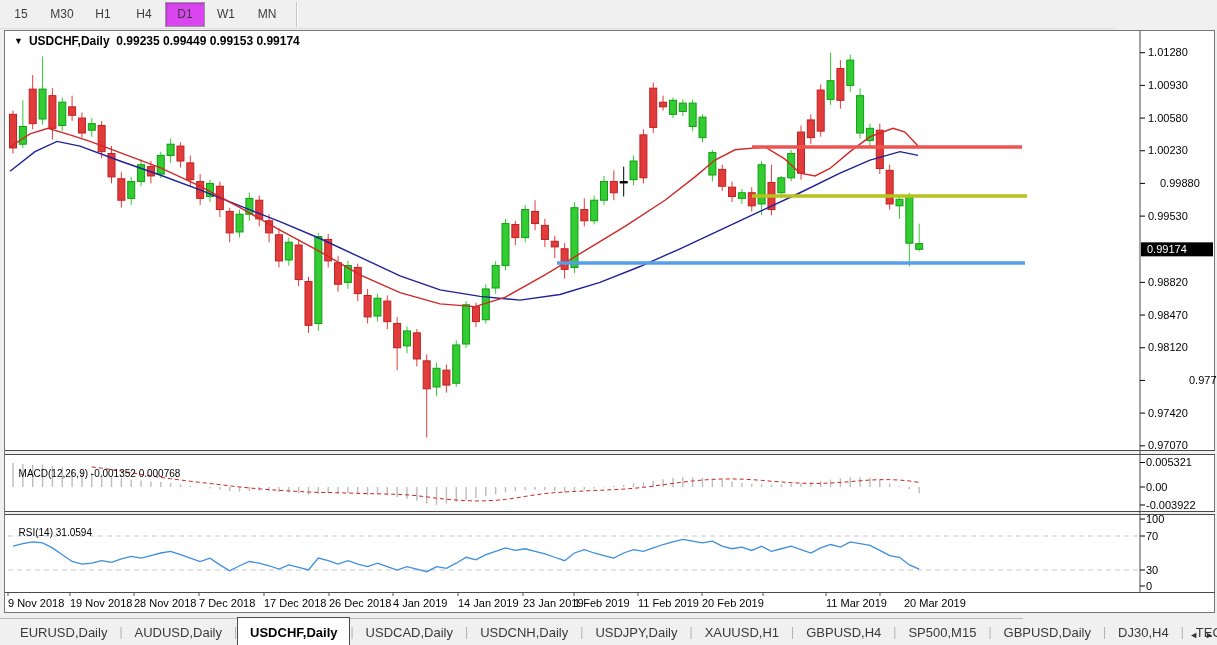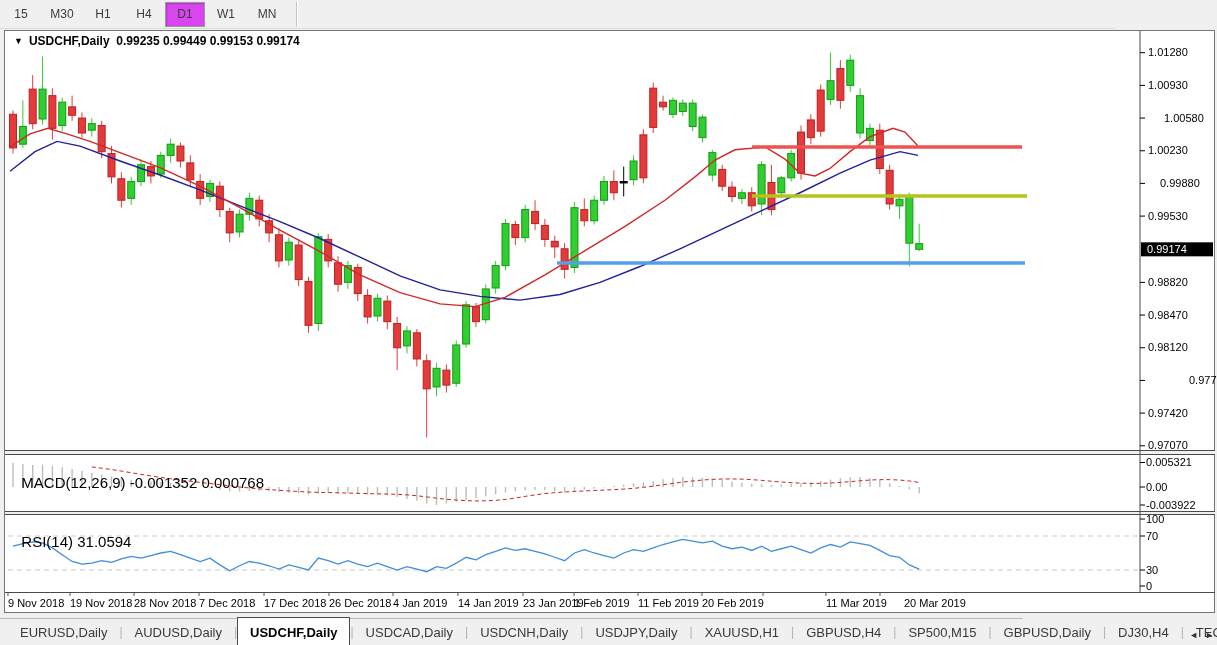--- a/index.html
+++ b/index.html
@@ -28,21 +28,21 @@
   .chart-window{
     position:absolute;left:4px;top:30px;width:1211px;height:583px;
     background:#ffffff;border:1px solid #767676;box-sizing:border-box;
   }
   .chart-svg{position:absolute;left:4px;top:30px;width:1211px;height:583px}
   .chart-title{
     position:absolute;left:14px;top:34px;font-size:12px;font-weight:bold;color:#000;
     display:flex;align-items:center;white-space:pre;
   }
   .chart-title .dd{font-size:9px;margin-right:6px}
-  .pane-label{position:absolute;font-size:15px;color:#000;white-space:pre}
+  .pane-label{position:absolute;font-size:10px;color:#000;white-space:pre}
   .axis-label{position:absolute;font-size:11px;color:#000;white-space:nowrap}
   .date-label{position:absolute;top:597px;font-size:11px;color:#000;white-space:nowrap}
   
   .tabbar{
     position:absolute;left:0;bottom:0;width:1023px;height:27px;
     background:#f0f0f0;border-top:1px solid #b9b9b9;
     display:flex;align-items:stretch;padding-left:8px;box-sizing:border-box;
   }
   .tab{
     display:flex;align-items:center;padding:0 12px;font-size:13px;color:#3a3a3a;
@@ -433,21 +433,21 @@
 <div class="pane-label" style="left:13px;top:457px">
   <span>MACD(12,26,9)</span><span> </span><span>-0.001352 0.000768</span>
 </div>
 <div class="pane-label" style="left:13px;top:516px">
   <span>RSI(14)</span><span> </span><span>31.0594</span>
 </div>
 
 <div id="axis-labels">
     <div class="axis-label" style="left: 1148px; top: 46.2px;">1.01280</div>
     <div class="axis-label" style="left: 1148px; top: 78.8795px;">1.00930</div>
-    <div class="axis-label" style="left: 1148px; top: 111.559px; margin-left: 16px;">1.00580</div>
+    <div class="axis-label" style="left: 1148px; top: 111.559px;">1.00580</div>
     <div class="axis-label" style="left: 1148px; top: 144.238px;">1.00230</div>
     <div class="axis-label" style="left: 1148px; top: 176.918px; padding-left: 12px;">0.99880</div>
     <div class="axis-label" style="left: 1148px; top: 209.597px;">0.99530</div>
     <div class="axis-label" style="left: 1148px; top: 275.89px;">0.98820</div>
     <div class="axis-label" style="left: 1148px; top: 308.57px;">0.98470</div>
     <div class="axis-label" style="left: 1148px; top: 341.249px;">0.98120</div>
     <div class="axis-label" style="left: 1148px; top: 373.929px; padding-left: 41px;">0.97770</div>
     <div class="axis-label" style="left: 1148px; top: 406.608px;">0.97420</div>
     <div class="axis-label" style="left: 1148px; top: 439.288px;">0.97070</div>
     <div class="axis-label" style="left: 1146px; top: 456.023px;">0.005321</div>

